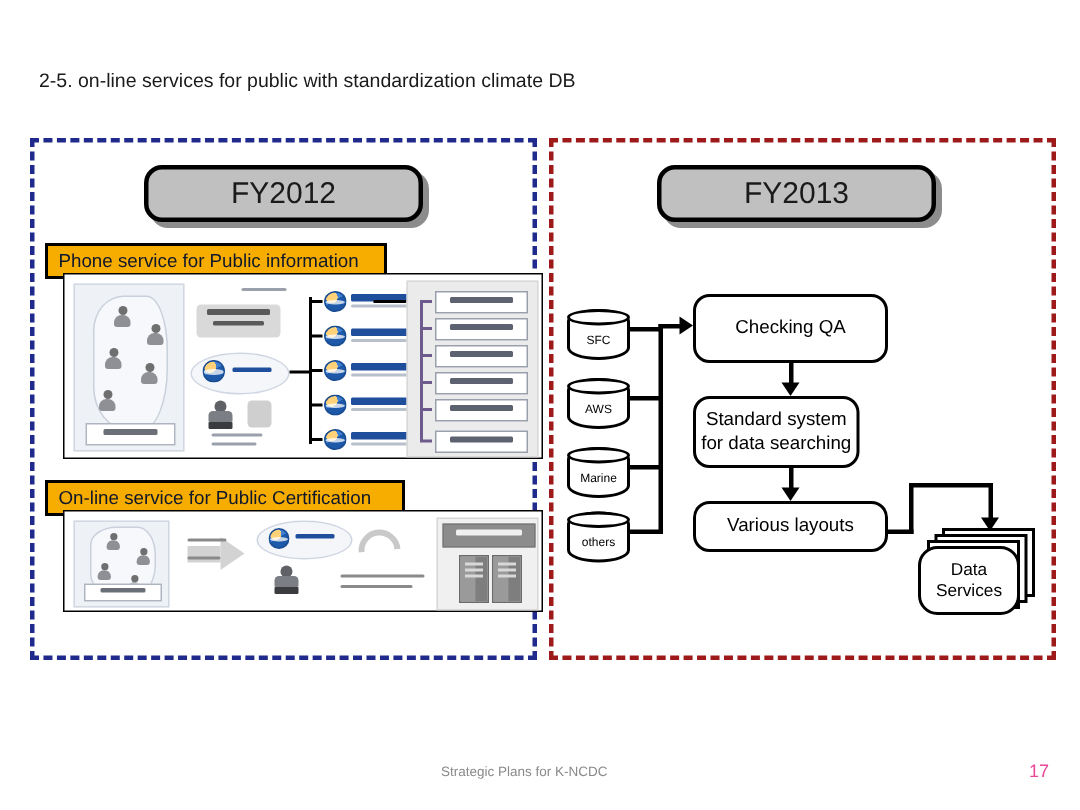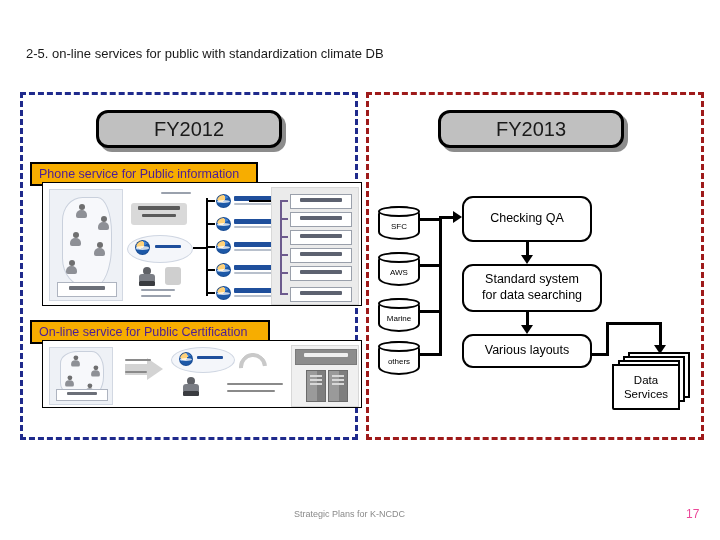--- a/index.html
+++ b/index.html
@@ -40,21 +40,21 @@
     display:flex;align-items:center;justify-content:center;
     font-size:20px;color:#1a1a1a;
   }
   #fy2012{left:96px;top:110px;width:186px;height:38px;}
   #fy2013{left:438px;top:110px;width:186px;height:38px;}
 
   
   .ylabel{
     position:absolute;box-sizing:border-box;
     background:#f7ad00;border:2px solid #000;
-    color:#4c1d95;font-size:12.5px;
+    color:#0f172a;font-size:12.5px;
     display:flex;align-items:center;
     padding:0 7px;white-space:nowrap;
   }
   #lbl-phone{left:30px;top:162px;width:228px;height:24px;}
   #lbl-online{left:30px;top:320px;width:240px;height:24px;}
 
   
   .pic{
     position:absolute;box-sizing:border-box;
     border:1px solid #000;background:#ffffff;overflow:hidden;
@@ -179,21 +179,21 @@
   }
   .cyl span{position:relative;z-index:2;margin-top:6px;}
 
   .fbox{
     position:absolute;box-sizing:border-box;
     border:2.5px solid #000;border-radius:11px;background:#fff;
     display:flex;align-items:center;justify-content:center;
     text-align:center;font-size:12.5px;color:#000;line-height:1.25;
   }
   #box-qa{left:462px;top:196px;width:130px;height:46px;}
-  #box-std{left:462px;top:264px;width:140px;height:48px;}
+  #box-std{left:462px;top:264px;width:111px;height:48px;}
   #box-layout{left:462px;top:334px;width:130px;height:34px;}
 
   .line{position:absolute;background:#000;}
   .arrowdown{
     position:absolute;width:0;height:0;
     border-left:6px solid transparent;border-right:6px solid transparent;
     border-top:9px solid #000;
   }
   .arrowright{
     position:absolute;width:0;height:0;
@@ -206,21 +206,21 @@
   .doc{
     position:absolute;width:62px;height:46px;background:#fff;
     border:2.5px solid #000;box-sizing:border-box;
     border-radius:0 0 0 2px;
   }
   .doc.d1{left:16px;top:0;}
   .doc.d2{left:11px;top:4px;}
   .doc.d3{left:6px;top:8px;}
   .doc.d4{left:0;top:12px;width:68px;height:46px;
     display:flex;flex-direction:column;align-items:center;justify-content:center;
-    font-size:11.5px;line-height:1.25;text-align:center;color:#000;}
+    font-size:11.5px;line-height:1.25;text-align:center;color:#000;border-radius:13px;}
 
   
   .footer-text{
     position:absolute;left:294px;top:509px;
     font-size:9px;color:#8a8a8a;white-space:nowrap;
   }
   .footer-page{
     position:absolute;left:686px;top:507px;
     font-size:12px;color:#ec4899;
   }

